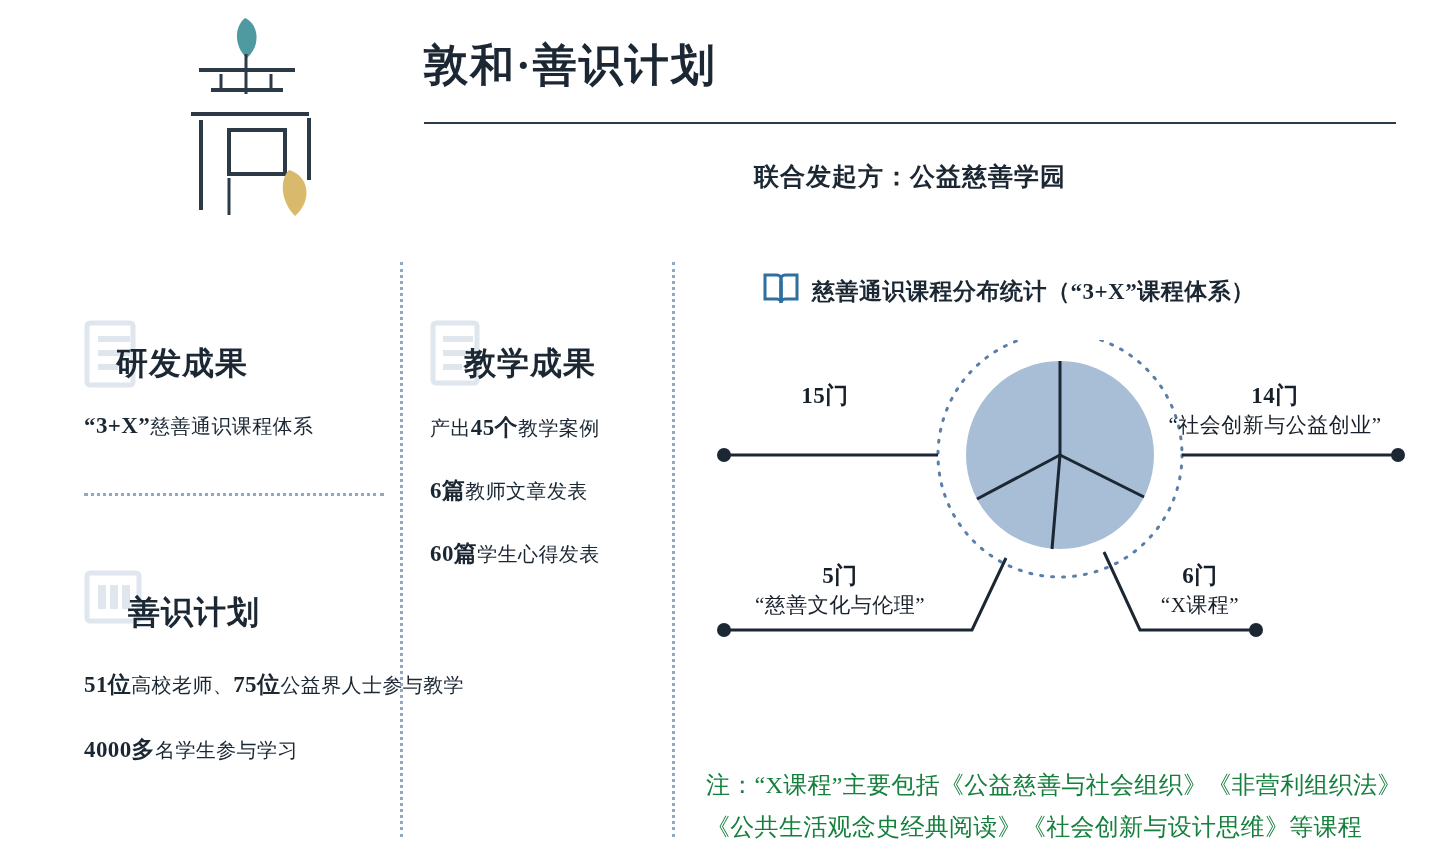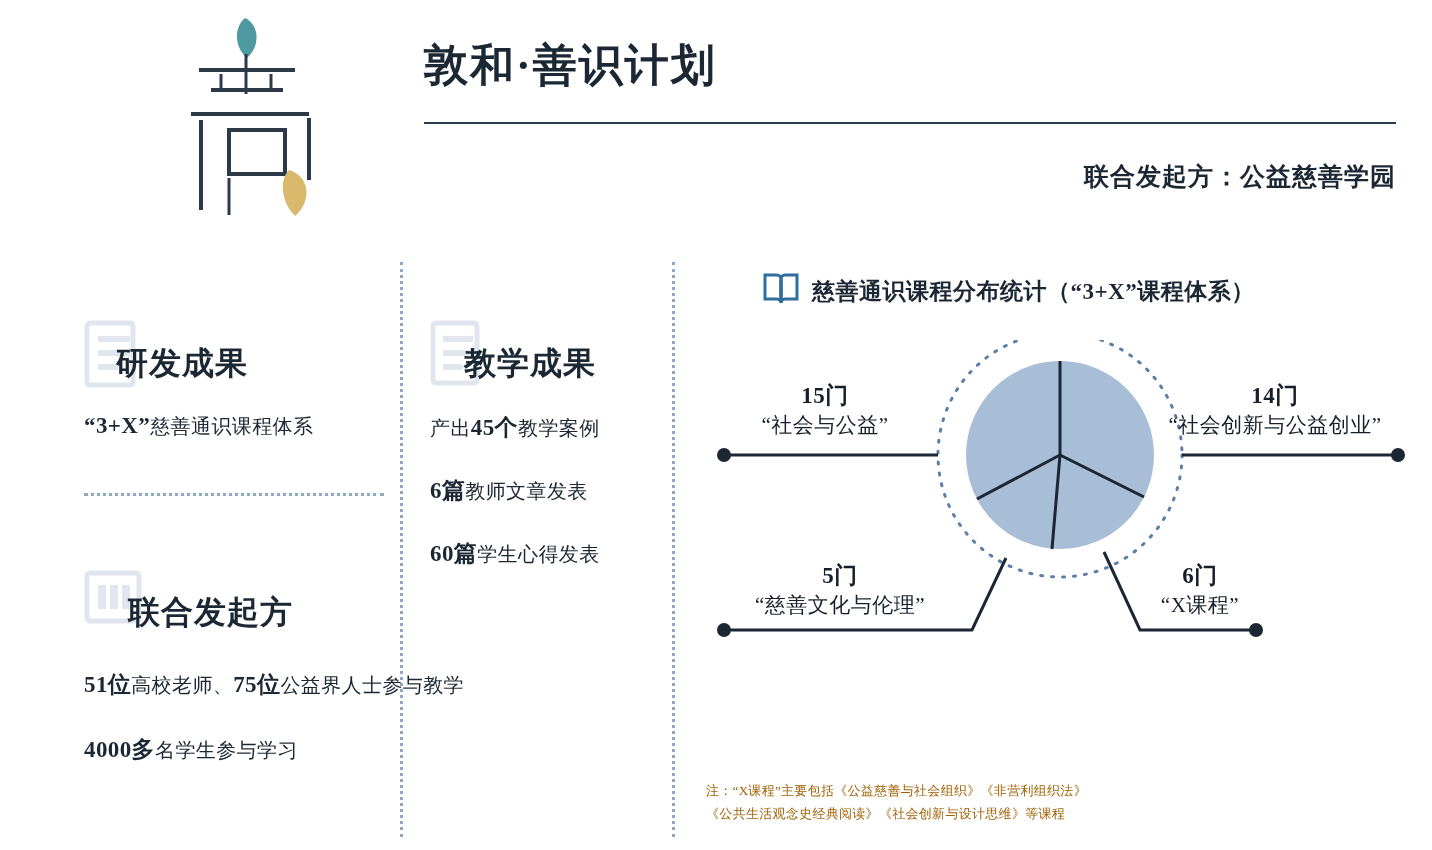--- a/index.html
+++ b/index.html
@@ -41,21 +41,21 @@
   #title-rule {
     position: absolute;
     left: 424px; top: 122px;
     width: 972px; height: 2px;
     background: #2b3a48;
   }
   #subtitle {
     position: absolute;
     left: 424px; top: 160px;
     width: 972px;
-    text-align: right;
+    text-align: center;
     font-size: 25px;
     font-weight: bold;
     letter-spacing: 1px;
     color: #1b2733;
   }
 
   
   .vdots {
     position: absolute;
     width: 0;
@@ -130,25 +130,25 @@
     display: block;
   }
   .lbl .nm {
     font-size: 21px;
     display: block;
     letter-spacing: 0.5px;
   }
 
   #note {
     position: absolute;
-    left: 706px; top: 780px;
+    left: 706px; top: 764px;
     width: 700px;
-    font-size: 13px;
+    font-size: 24px;
     line-height: 1.75;
-    color: #a16207;
+    color: #15803d;
     letter-spacing: 0.3px;
   }
 </style>
 </head>
 <body>
 
 <div id="header">
 
   <div id="logo">
     <svg width="160" height="215" viewBox="0 0 160 215" xmlns="http://www.w3.org/2000/svg">
@@ -205,21 +205,21 @@
 <div class="col" style="left:84px; top:565px; width:580px;">
   <div class="section-head">
     <span class="sec-icon">
       <svg width="62" height="70" viewBox="0 0 62 70" xmlns="http://www.w3.org/2000/svg">
         <rect x="3" y="8" width="52" height="48" rx="3" fill="none" stroke="#dfe6ee" stroke-width="5"></rect>
         <rect x="14" y="20" width="8" height="24" fill="#dfe6ee"></rect>
         <rect x="26" y="20" width="8" height="24" fill="#dfe6ee"></rect>
         <rect x="38" y="20" width="8" height="24" fill="#dfe6ee"></rect>
       </svg>
     </span>
-    <span class="sec-title" style="left:44px; top:26px;">联合发起方</span>
+    <span class="sec-title" style="left:44px; top:26px;">善识计划</span>
   </div>
 
 
   <div class="stat-line" style="margin-top:34px;">
     <b>51位</b><span>高校老师、</span><b>75位</b><span>公益界人士参与教学</span>
   </div>
 
   <div class="stat-line" style="margin-top:34px;">
     <b>4000多</b><span>名学生参与学习</span>
   </div>
@@ -280,21 +280,20 @@
 
     <polyline points="306,218 272,290 26,290" fill="none" stroke="#1b2733" stroke-width="3"></polyline>
     <circle cx="24" cy="290" r="7" fill="#1b2733"></circle>
 
     <polyline points="404,212 440,290 554,290" fill="none" stroke="#1b2733" stroke-width="3"></polyline>
     <circle cx="556" cy="290" r="7" fill="#1b2733"></circle>
   </svg>
 
   <div class="lbl" style="left:10px; top:40px; width:230px;text-align:center;">
     <span class="num">15门</span>
-    <span class="nm">“社会与公益”</span>
   </div>
 
   <div class="lbl" style="left:430px; top:40px; width:290px;">
     <span class="num">14门</span>
     <span class="nm">“社会创新与公益创业”</span>
   </div>
 
   <div class="lbl" style="left:10px; top:220px; width:260px;">
     <span class="num">5门</span>
     <span class="nm">“慈善文化与伦理”</span>

